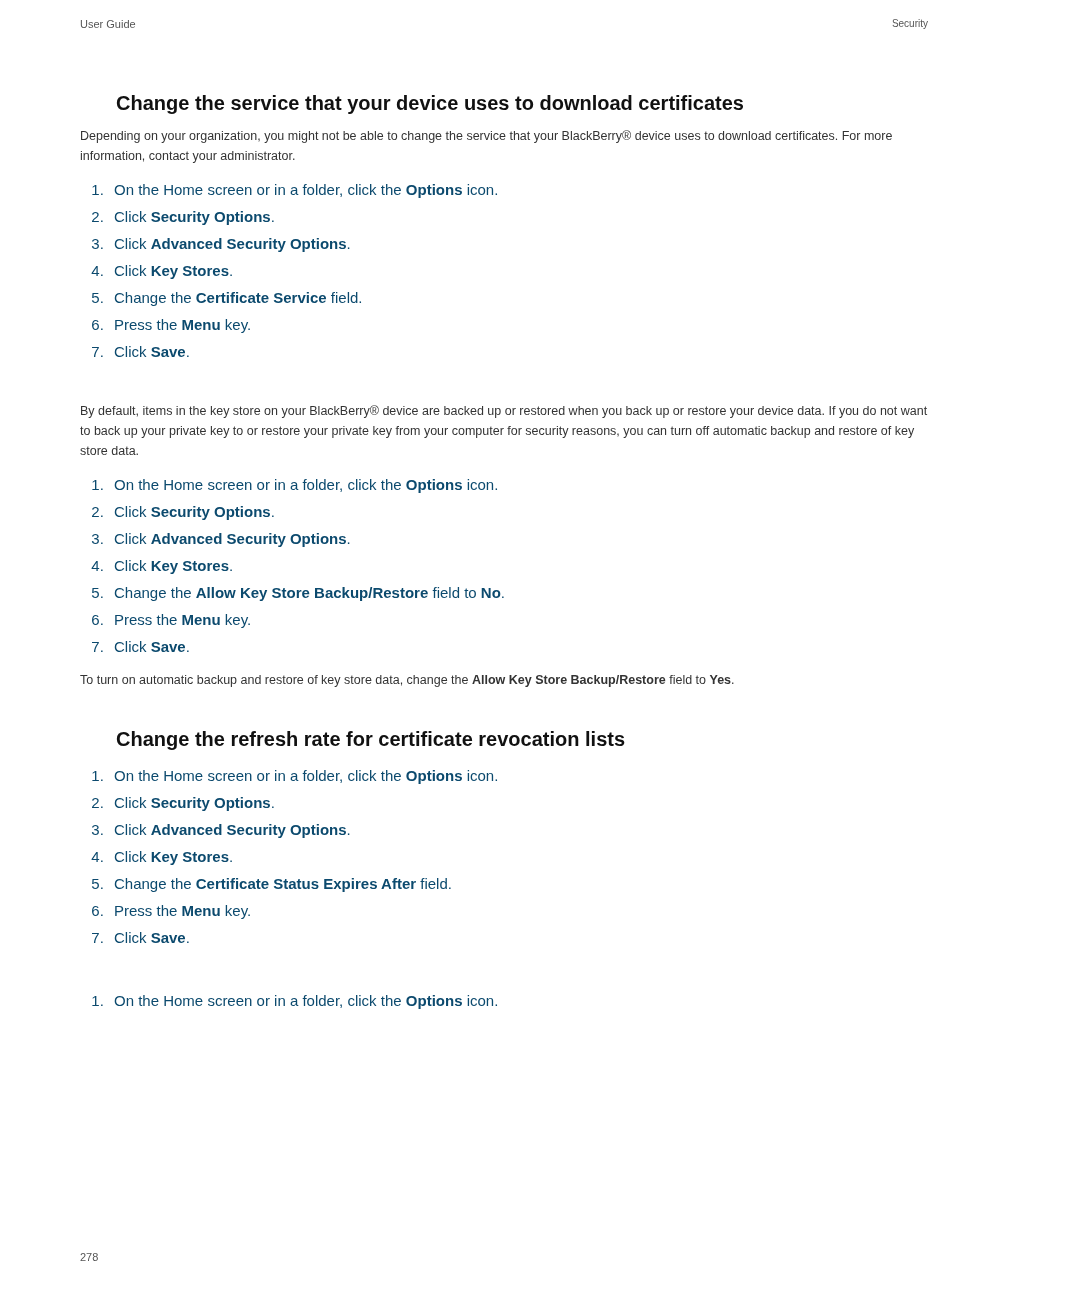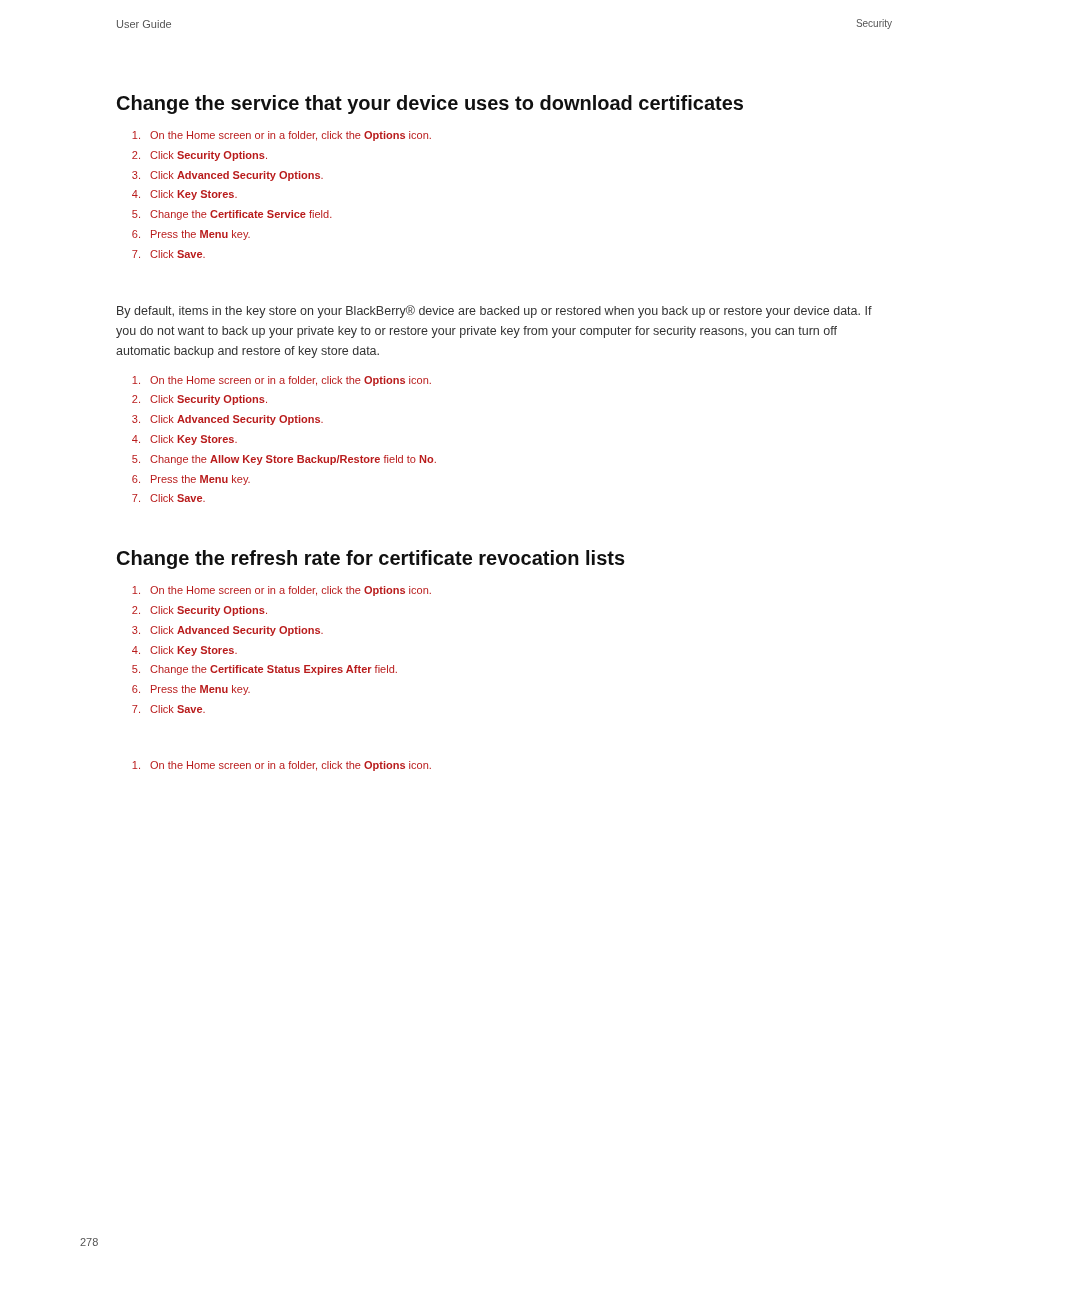--- a/index.html
+++ b/index.html
@@ -14,21 +14,21 @@
       font-size: 13px;
       color: #222222;
       width: 1080px;
       min-height: 1296px;
       position: relative;
     }
 
     .page {
       width: 1008px;
       min-height: 1296px;
-      padding: 0 116px;
+      padding: 0 80px;
       position: relative;
     }
 
     .header {
       display: flex;
       justify-content: space-between;
       align-items: flex-start;
       padding: 18px 0 0 0;
       margin-bottom: 60px;
     }
@@ -46,20 +46,21 @@
     .section {
       margin-bottom: 36px;
     }
 
     .section-title {
       font-size: 20px;
       font-weight: bold;
       color: #111;
       margin-bottom: 10px;
       line-height: 1.3;
+      margin-left: 36px;
     }
 
     .section-intro {
       font-size: 12.5px;
       color: #333;
       line-height: 1.6;
       margin-bottom: 10px;
     }
 
     .section-note {
@@ -69,47 +70,48 @@
       margin-top: 10px;
       margin-bottom: 10px;
     }
 
     ol {
       padding-left: 28px;
       margin-bottom: 4px;
     }
 
     ol li {
-      font-size: 11px;
-      color: #b91c1c;
+      font-size: 15px;
+      color: #0c4a6e;
       line-height: 1.8;
       padding-left: 6px;
     }
 
     .footer {
       position: absolute;
-      bottom: 48px;
+      bottom: 33px;
       left: 80px;
       font-size: 11px;
       color: #555;
     }
   </style>
 </head>
 <body>
 
 <div class="page">
   <div class="header">
     <span class="header-left">User Guide</span>
     <span class="header-right">Security</span>
   </div>
 
   <div id="sections-container">
 
   <div class="section">
         <div class="section-title">Change the service that your device uses to download certificates</div>
+        <p class="section-intro">Depending on your organization, you might not be able to change the service that your BlackBerry® device uses to download certificates. For more information, contact your administrator.</p>
         <ol>
           <li>On the Home screen or in a folder, click the <strong>Options</strong> icon.</li>
           <li>Click <strong>Security Options</strong>.</li>
           <li>Click <strong>Advanced Security Options</strong>.</li>
           <li>Click <strong>Key Stores</strong>.</li>
           <li>Change the <strong>Certificate Service</strong> field.</li>
           <li>Press the <strong>Menu</strong> key.</li>
           <li>Click <strong>Save</strong>.</li>
         </ol>
       </div>
@@ -117,20 +119,21 @@
         <p class="section-intro">By default, items in the key store on your BlackBerry® device are backed up or restored when you back up or restore your device data. If you do not want to back up your private key to or restore your private key from your computer for security reasons, you can turn off automatic backup and restore of key store data.</p>
         <ol>
           <li>On the Home screen or in a folder, click the <strong>Options</strong> icon.</li>
           <li>Click <strong>Security Options</strong>.</li>
           <li>Click <strong>Advanced Security Options</strong>.</li>
           <li>Click <strong>Key Stores</strong>.</li>
           <li>Change the <strong>Allow Key Store Backup/Restore</strong> field to <strong>No</strong>.</li>
           <li>Press the <strong>Menu</strong> key.</li>
           <li>Click <strong>Save</strong>.</li>
         </ol>
+        <p class="section-note">To turn on automatic backup and restore of key store data, change the <b>Allow Key Store Backup/Restore</b> field to <b>Yes</b>.</p>
       </div>
       <div class="section">
         <div class="section-title">Change the refresh rate for certificate revocation lists</div>
         <ol>
           <li>On the Home screen or in a folder, click the <strong>Options</strong> icon.</li>
           <li>Click <strong>Security Options</strong>.</li>
           <li>Click <strong>Advanced Security Options</strong>.</li>
           <li>Click <strong>Key Stores</strong>.</li>
           <li>Change the <strong>Certificate Status Expires After</strong> field.</li>
           <li>Press the <strong>Menu</strong> key.</li>

